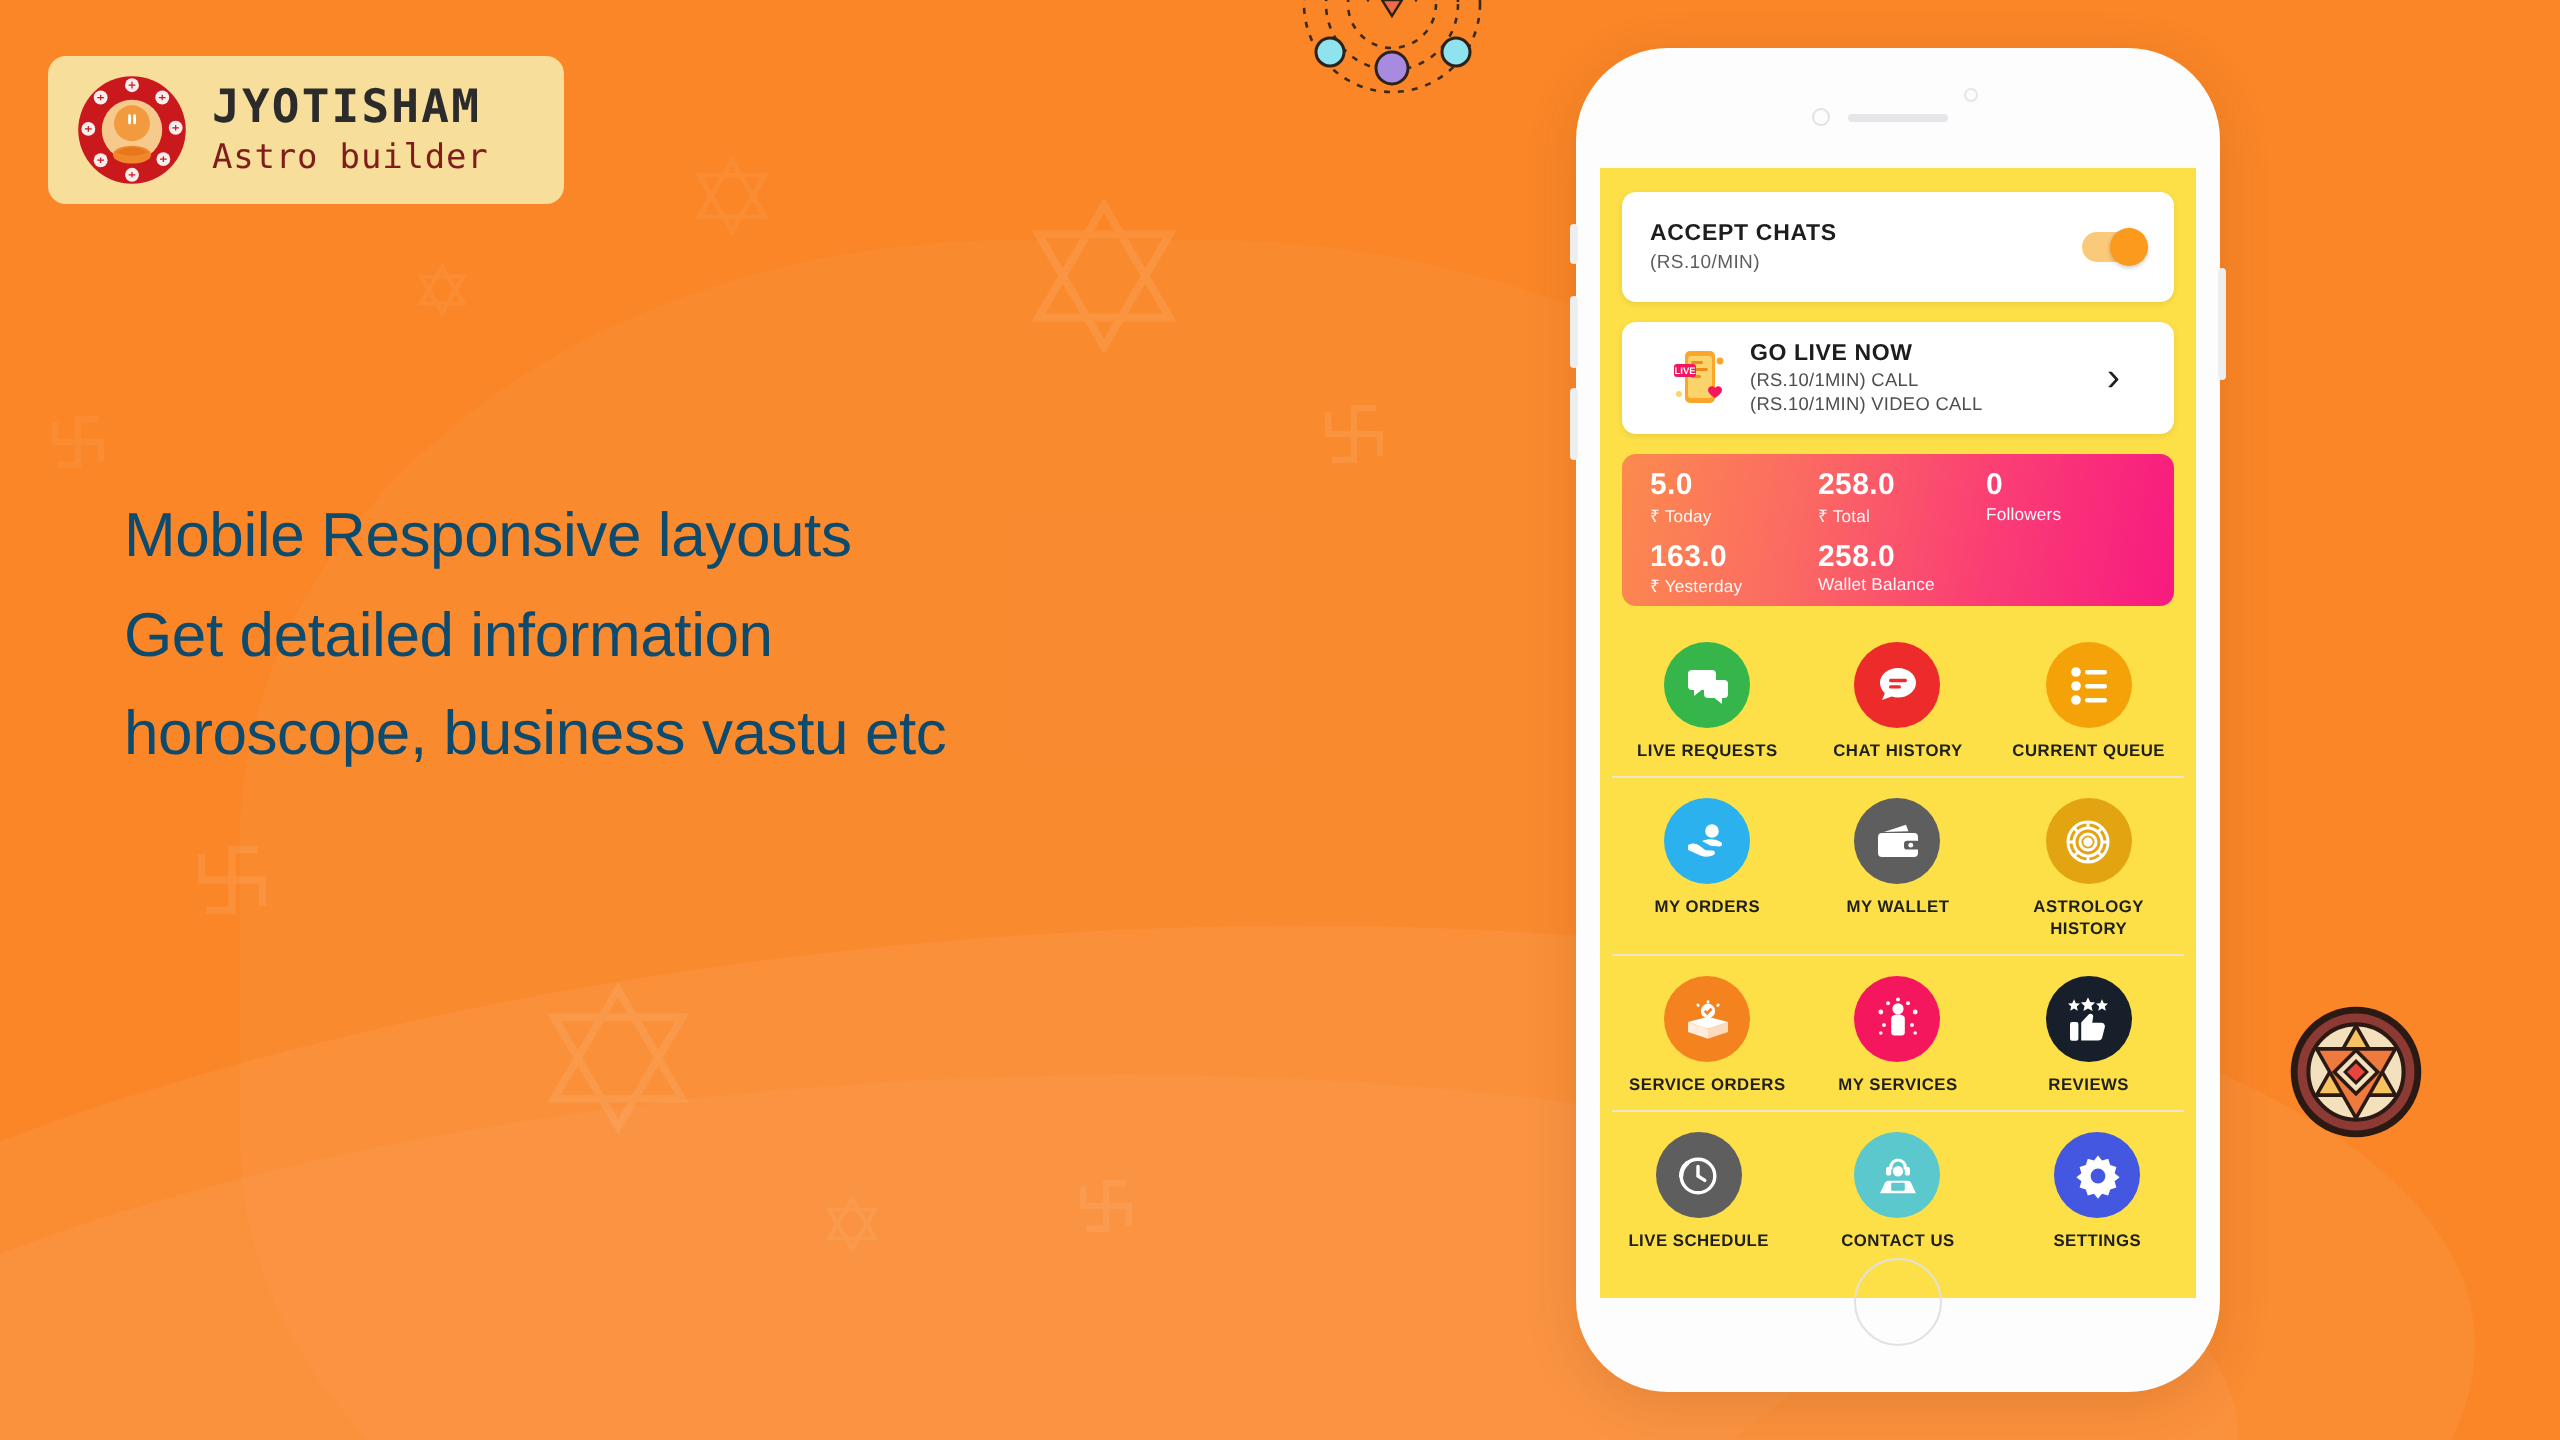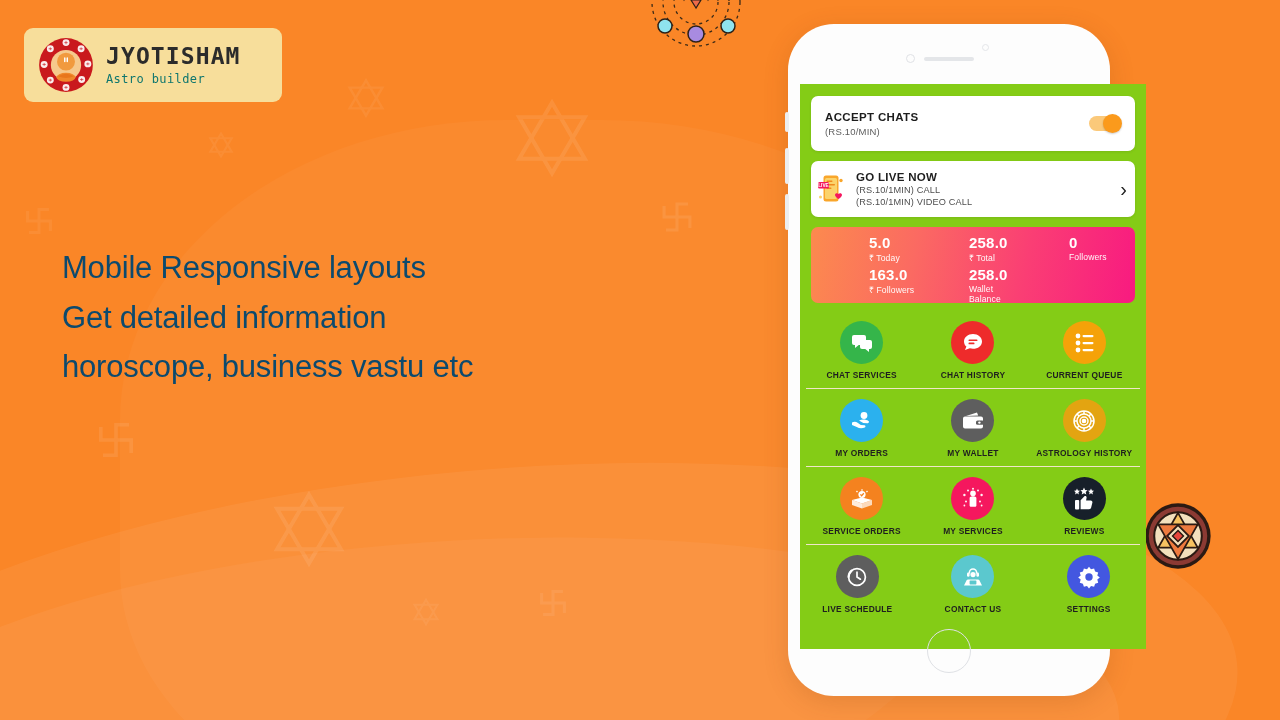--- a/index.html
+++ b/index.html
@@ -35,21 +35,21 @@
     gap:12px;
   }
   #logo-mark { width:56px; height:56px; flex:0 0 56px; }
   #logo-text { display:flex; flex-direction:column; line-height:1;justify-content:center; }
   #logo-title {
     font-family:"DejaVu Sans Mono", monospace;
     font-size:23px; font-weight:700; color:#2b2b2b; letter-spacing:1.1px;
   }
   #logo-sub {
     font-family:"DejaVu Sans Mono", monospace;
-    font-size:12px; color:#0f766e; letter-spacing:.4px; margin-top:5px;
+    font-size:17px; color:#7f1d1d; letter-spacing:.4px; margin-top:5px;
   }
 
   
   #headline {
     position:absolute; left:62px; top:243px;
     width:660px;
     color:#0c4a6e;
     font-size:31px;
     line-height:49.5px;
     font-weight:400;
@@ -90,22 +90,22 @@
   }
   #home-button {
     position:absolute; left:50%; bottom:23px; transform:translateX(-50%);
     width:44px; height:44px; border-radius:50%;
     border:1.6px solid #dfe1e5;
   }
 
   
   #screen {
     position:absolute; left:12px; top:60px;
-    width:346px; height:565px;
-    background:#84cc16;
+    width:298px; height:565px;
+    background:#fde047;
     overflow:hidden;
   }
 
   .card {
     background:#fff;
     border-radius:7px;
     box-shadow:0 1px 3px rgba(0,0,0,.09);
   }
 
   
@@ -126,41 +126,41 @@
   }
   #accept-chats-toggle::after {
     content:''; position:absolute; right:-1px; top:-2px;
     width:19px; height:19px; border-radius:50%;
     background:#FB9A1C; box-shadow:0 1px 2px rgba(0,0,0,.2);
   }
 
   
   #go-live-card {
     margin:10px 11px 0 11px; height:56px;
-    display:flex; align-items:center; padding:0 6px; gap:11px;
+    display:flex; align-items:center; padding:0 25px; gap:11px;
   }
   #go-live-icon { width:28px; height:30px; flex:0 0 28px; }
   #go-live-texts { flex:1; }
   #go-live-title { font-size:11.5px; font-weight:700; color:#1d1d1d; letter-spacing:.3px; }
   .go-live-line { font-size:9.2px; color:#4e4e4e; margin-top:2px; letter-spacing:.15px; }
   #go-live-chevron { font-size:20px; color:#222; font-weight:300; line-height:1; padding-right:2px; }
 
   
   #stats-card {
     margin:10px 11px 0 11px; height:76px;
     border-radius:7px;
     background:linear-gradient(100deg,#FC8A4E 0%,#FB6A62 32%,#FA3E74 66%,#F81A80 100%);
     padding:8px 14px 0 14px;
     display:grid; grid-template-columns:1fr 1fr 1fr; grid-template-rows:auto auto;
     column-gap:4px; row-gap:3px;
     color:#fff;
   }
   .stat-val { font-size:15px; font-weight:700; line-height:1.05; letter-spacing:.2px; }
   .stat-lbl { font-size:8.6px; font-weight:500; opacity:.96; margin-top:1px; letter-spacing:.1px; }
-  .stat-cell { display:flex; flex-direction:column;margin-left:44px; }
+  .stat-cell { display:flex; flex-direction:column; }
 
   
   #feature-grid { padding:8px 6px 0 6px; }
   .feature-row {
     display:grid; grid-template-columns:repeat(3,1fr);
     border-bottom:1px solid #EFE6CA;
     padding:10px 0 7px 0;
   }
   .feature-row:last-child { border-bottom:none;gap:13px; }
   .feature-cell {
@@ -387,42 +387,42 @@
       <div class="stat-cell">
         <span class="stat-val">258.0</span>
         <span class="stat-lbl">₹ Total</span>
       </div>
       <div class="stat-cell">
         <span class="stat-val">0</span>
         <span class="stat-lbl">Followers</span>
       </div>
       <div class="stat-cell">
         <span class="stat-val">163.0</span>
-        <span class="stat-lbl">₹ Followers</span>
+        <span class="stat-lbl">₹ Yesterday</span>
       </div>
       <div class="stat-cell">
         <span class="stat-val">258.0</span>
         <span class="stat-lbl">Wallet Balance</span>
       </div>
       <div class="stat-cell"></div>
     </div>
 
     <div id="feature-grid">
 
       <div class="feature-row">
         <div class="feature-cell">
           <div class="feature-icon" style="background:#35B54A">
             <svg width="24" height="24" viewBox="0 0 24 24" fill="#fff">
               <rect x="2" y="4" width="14" height="10" rx="2"></rect>
                 <path d="M5 13l0 4 5-4z"></path>
               <rect x="10" y="9" width="12" height="9" rx="2"></rect>
                 <path d="M19 17l0 4-5-4z"></path>
             </svg>
           </div>
-          <span class="feature-label">CHAT SERVICES</span>
+          <span class="feature-label">LIVE REQUESTS</span>
         </div>
         <div class="feature-cell">
           <div class="feature-icon" style="background:#EE2B2B">
             <svg width="24" height="24" viewBox="0 0 24 24" fill="#fff">
               <path d="M12 3c5 0 9 3.3 9 7.4 0 4.1-4 7.4-9 7.4-1.1 0-2.2-.2-3.2-.5L4 19l1.4-3.4C4 14.3 3 12.5 3 10.4 3 6.3 7 3 12 3z"></path>
               <rect x="7.5" y="8.4" width="9" height="1.7" rx=".85" fill="#EE2B2B"></rect>
               <rect x="7.5" y="11.6" width="6" height="1.7" rx=".85" fill="#EE2B2B"></rect>
             </svg>
           </div>
           <span class="feature-label">CHAT HISTORY</span>

